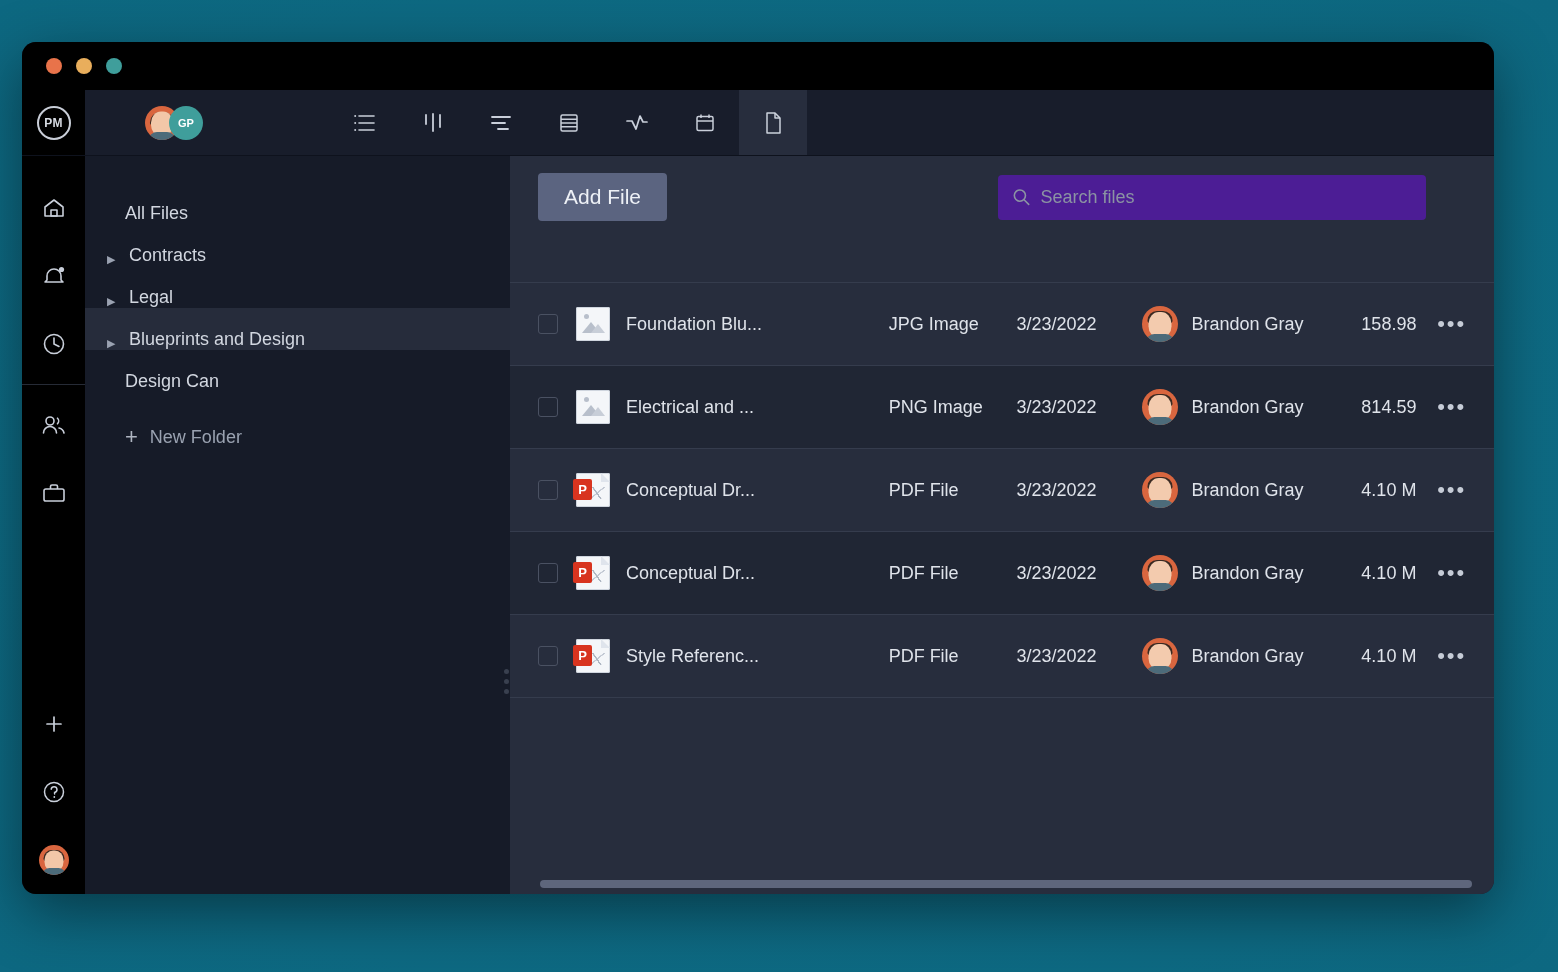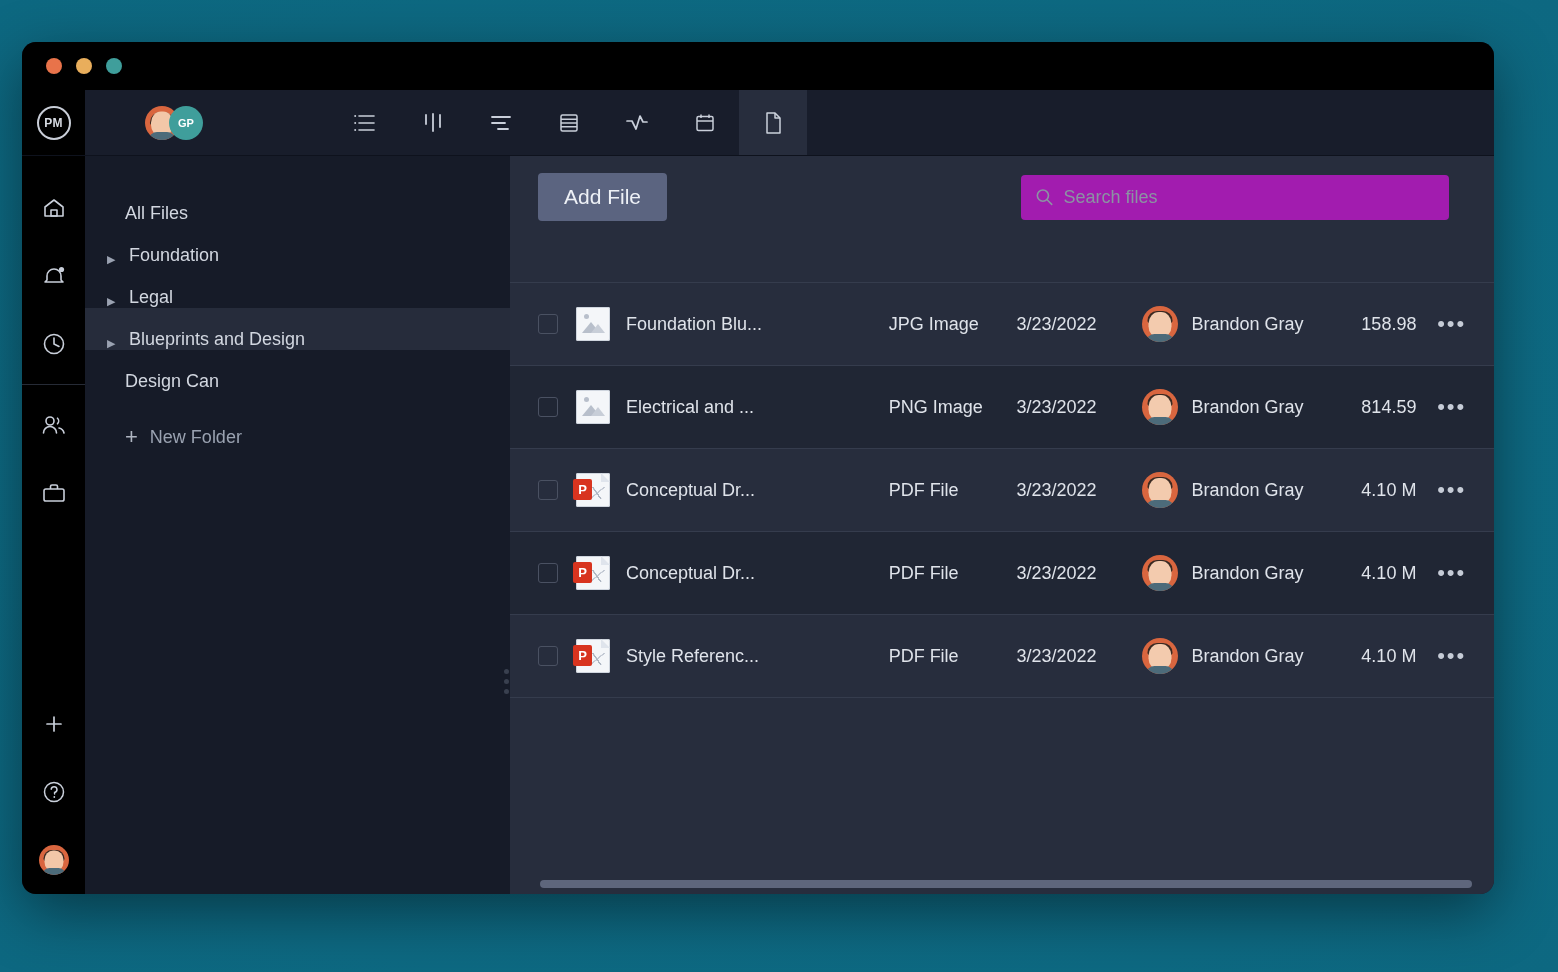--- a/index.html
+++ b/index.html
@@ -125,22 +125,22 @@
 
   
   .main{ flex:1; background:#272d3d; position:relative; overflow:hidden; }
   .toolbar{ height:82px; display:flex; align-items:center; padding:0 0 0 28px; }
   .add-file{
     background:#5b6480; color:#eef1f6; border:none;
     font-size:21px; font-family:inherit;
     padding:12px 26px; border-radius:4px; cursor:pointer;
   }
   .search-wrap{
-    margin-left:auto; margin-right:45px; width:428px; height:45px;
-    background:#a21caf; border-radius:4px; display:flex; align-items:center;
+    margin-left:auto; margin-right:68px; width:428px; height:45px;
+    background:#4c1d95; border-radius:4px; display:flex; align-items:center;
     padding:0 14px; gap:10px;
   }
   .search-wrap input{
     background:transparent;border:none;outline:none;color:#c2c8d4;
     font-size:18px;font-family:inherit;width:100%;
   }
   .search-wrap input::placeholder{ color:#8b93a3; }
 
   
   .thead{
@@ -363,21 +363,21 @@
         </div>
       </div>
     </div>
 
     <div class="tree">
       <div class="tree-row nocaret">
         <span>All Files</span>
       </div>
       <div class="tree-row">
         <span class="caret">▶</span>
-        <span>Foundation</span>
+        <span>Contracts</span>
       </div>
       <div class="tree-row">
         <span class="caret">▶</span>
         <span>Legal</span>
       </div>
       <div class="tree-row selected">
         <span class="caret">▶</span>
         <span>Blueprints and Design</span>
       </div>
       <div class="tree-row nocaret">

